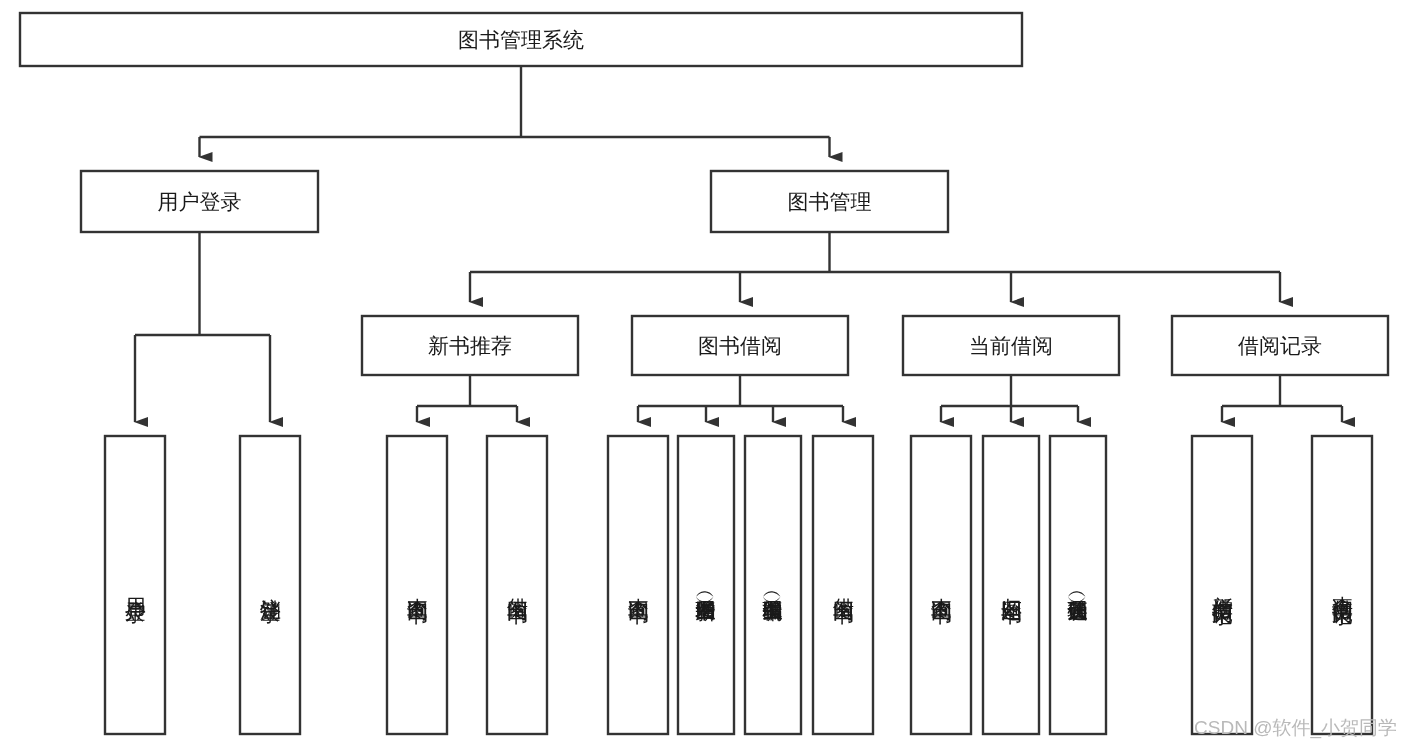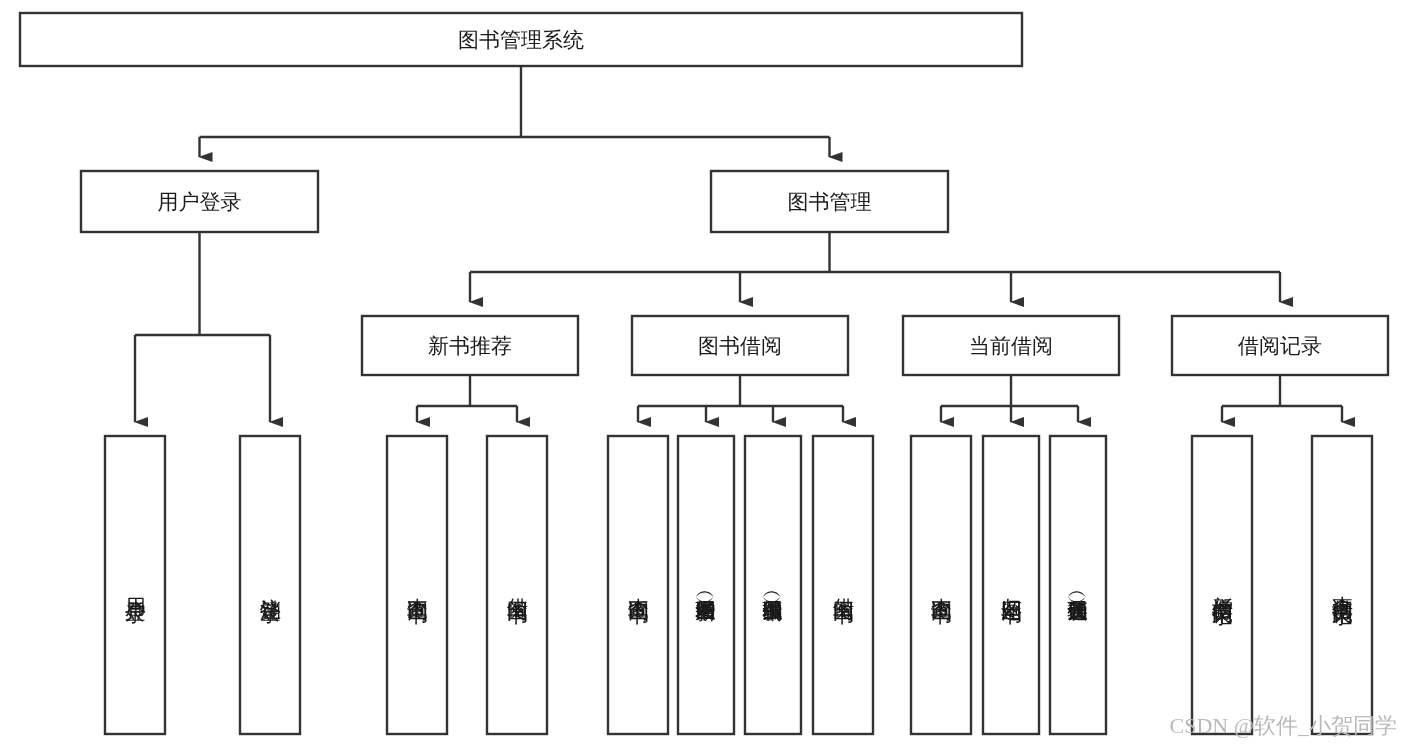--- a/index.html
+++ b/index.html
@@ -29,22 +29,22 @@
     font-family:"DejaVu Sans","Liberation Sans",sans-serif;
     font-size:21px;color:#1a1a1a;
     letter-spacing:2px;
     line-height:1;
     white-space:nowrap;
     overflow:hidden;
   }
   .leaf-cell{position:absolute;}
   .watermark{
     position:absolute;right:8px;bottom:6px;
-    font-family:Liberation Serif, serif;
-    font-size:22px;color:#b9b9b9;
+    font-family:Liberation Sans, sans-serif;
+    font-size:19px;color:#b9b9b9;
     white-space:nowrap;
     user-select:none;
     text-align:right;
   }
 </style>
 </head>
 <body>
 
 <div id="stage">
 

